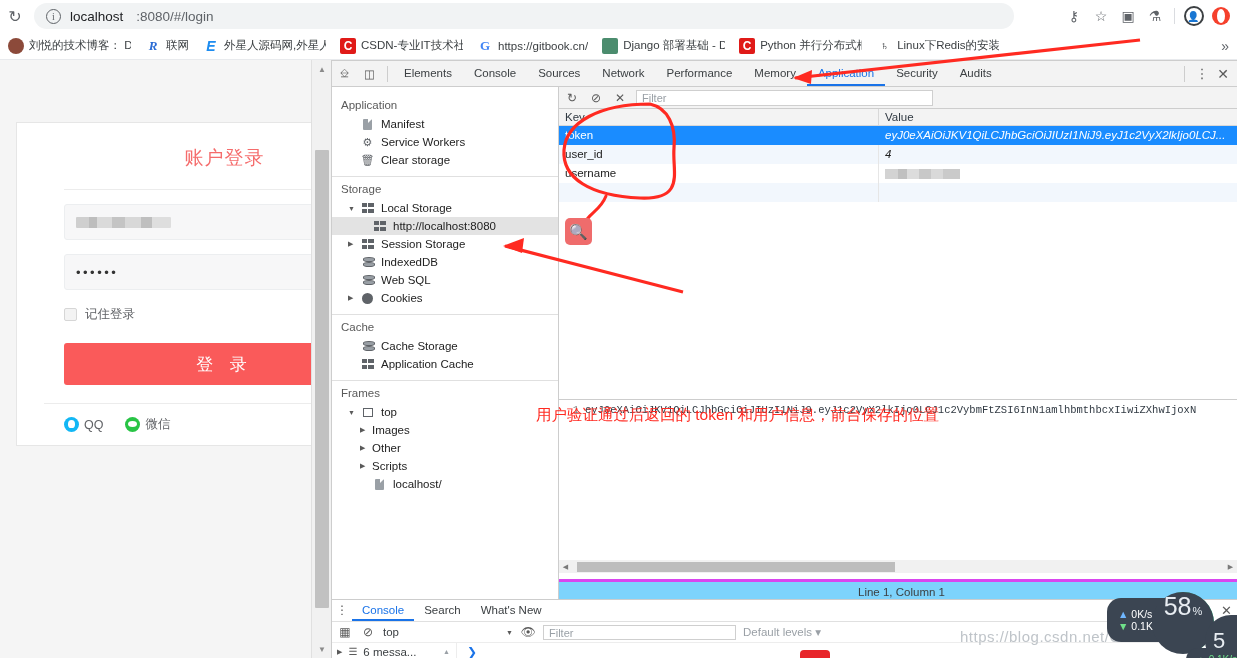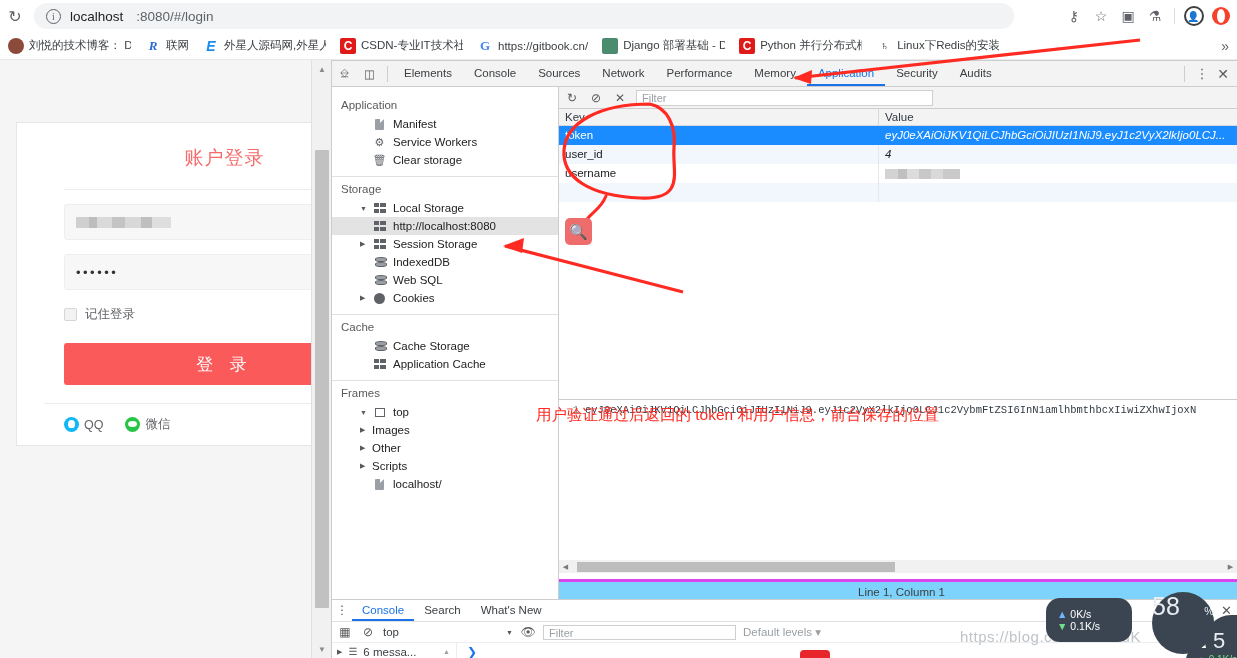--- a/index.html
+++ b/index.html
@@ -98,21 +98,21 @@
   .dt-right { position:absolute; right:4px; top:0; height:25px; display:flex; align-items:center; gap:2px; }
   .dt-right .dt-vsep { margin:0 6px; }
   .dt-kebab { width:18px; text-align:center; color:#5a5a5a; font-size:13px; letter-spacing:0; line-height:10px; }
   .dt-close { width:20px; text-align:center; color:#5a5a5a; font-size:14px; }
 
   #dt-body { position:absolute; left:0; top:26px; width:906px; height:512px; display:flex; }
 
   
   #dt-sidebar { width:227px; height:512px; background:#fff; border-right:1px solid #cdcdcd; overflow:hidden; padding-top:6px; }
   .sb-section { color:#5a5a5a; font-size:11.5px; padding:6px 0 4px 9px; }
-  .sb-item { display:flex; align-items:center; height:18px; padding-left:40px; font-size:11.5px; color:#222; white-space:nowrap; }
+  .sb-item { display:flex; align-items:center; height:18px; padding-left:28px; font-size:11.5px; color:#222; white-space:nowrap; }
   .sb-item.lvl2 { padding-left:40px; }
   .sb-item.selected { background:#e3e3e3; }
   .sb-ico { width:15px; margin-right:6px; display:flex; align-items:center; justify-content:center; color:#6e6e6e; font-size:11px; flex:0 0 15px; }
   .tri { position:absolute; margin-left:-12px; font-size:7px; color:#5a5a5a; }
   .sb-hr { height:1px; background:#e0e0e0; margin:7px 0 0 0; }
   .grid-ico { width:12px; height:10px; display:grid; grid-template-columns:1fr 1fr; grid-template-rows:1fr 1fr; gap:1.5px; }
   .grid-ico i { background:#5f6368; display:block; }
   .db-ico { width:10px; height:11px; position:relative; }
   .db-ico::before, .db-ico::after { content:""; position:absolute; left:0; width:10px; height:3px; border:1px solid #5f6368; border-radius:50%/2px; background:#9aa0a6; }
   .db-ico::before { top:0; } .db-ico::after { top:5px; }
@@ -182,24 +182,24 @@
     white-space:nowrap; font-family:"Liberation Sans", sans-serif;
   }
   #magnifier-btn {
     position:absolute; left:565px; top:218px; width:27px; height:27px; border-radius:5px;
     background:#ef6c6c; display:flex; align-items:center; justify-content:center; color:#fff; font-size:15px;
   }
 
   
   #watermark { position:absolute; left:960px; top:628px; color:#bfc4c9; font-size:15px; letter-spacing:0.5px; }
   .perf-pill { position:absolute; background:#3b4552; border-radius:14px; color:#fff; display:flex; flex-direction:column; justify-content:center; padding-left:11px; }
-  #perf-net { left:1046px; top:598px; width:86px; height:44px; font-size:10.5px; }
+  #perf-net { left:1107px; top:598px; width:86px; height:44px; font-size:10.5px; }
   .net-up { color:#6fb6ff; } .net-dn { color:#6fe08a; }
   #perf-cpu { position:absolute; left:1152px; top:592px; width:62px; height:62px; border-radius:50%; background:#3b4552;
-    display:flex; align-items:baseline; justify-content:space-between; color:#e8edf2; }
+    display:flex; align-items:baseline; justify-content:center; color:#e8edf2; }
   #perf-cpu .num { font-size:25px; } #perf-cpu .pct { font-size:11px; margin-left:1px; }
   #perf-cpu-ring { position:absolute; left:1152px; top:592px; width:62px; height:62px; border-radius:50%;
     border:2.5px solid transparent; border-top-color:#3ddc97; border-right-color:#3ddc97; transform:rotate(35deg); }
   #perf-extra { position:absolute; left:1205px; top:615px; width:60px; height:52px; border-radius:26px; background:#3b4552; color:#e8edf2; font-size:22px; padding-left:8px; line-height:52px; }
   #perf-net-2 { position:absolute; left:1186px; top:648px; width:70px; height:24px; border-radius:12px; background:#3b4552; color:#6fe08a; font-size:10px; line-height:24px; padding-left:10px; }
   #toast-red { position:absolute; left:800px; top:650px; width:30px; height:16px; border-radius:4px; background:#e8252a; color:#fff; font-size:8px; text-align:center; line-height:16px; }
 </style>
 </head>
 <body>
 

